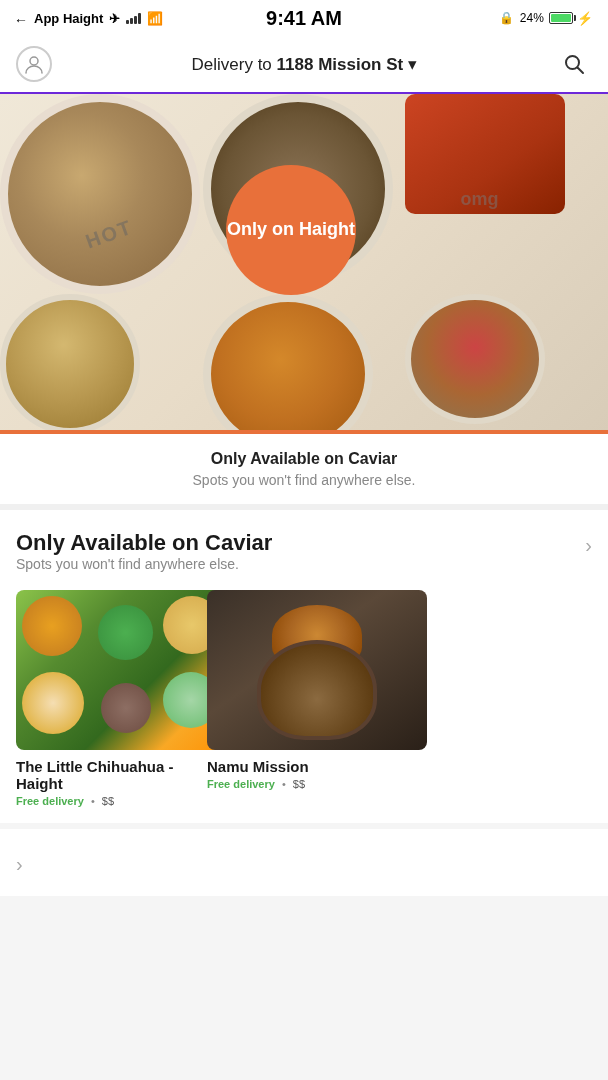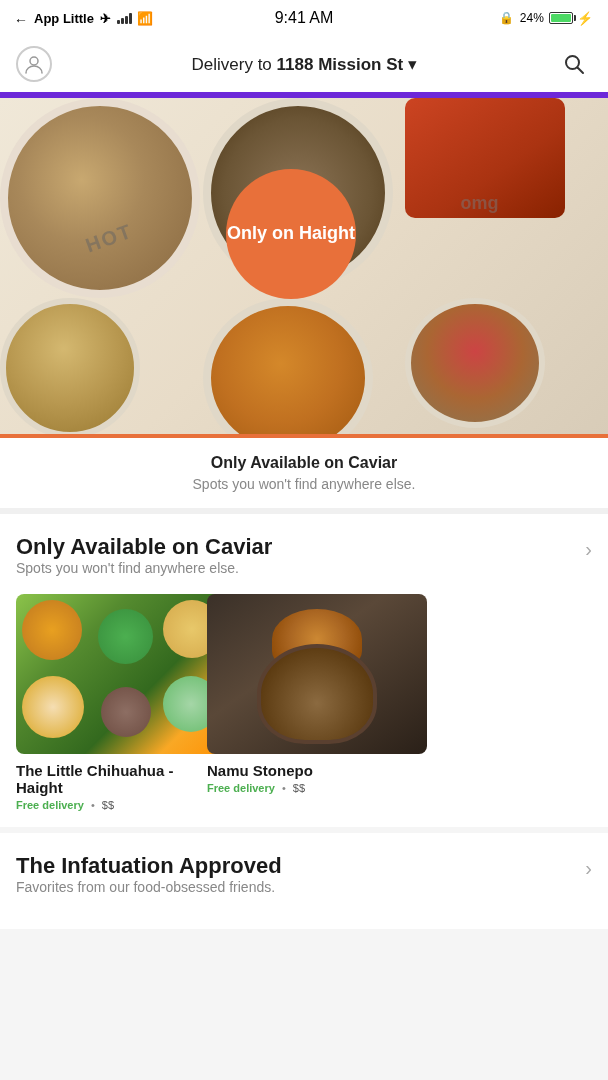--- a/index.html
+++ b/index.html
@@ -22,22 +22,22 @@
       height: 36px;
     }
     .status-left {
       display: flex;
       align-items: center;
       gap: 6px;
       font-size: 13px;
       font-weight: 600;
     }
     .status-center {
-      font-size: 16px;
-      font-weight: 400;
+      font-size: 20px;
+      font-weight: 700;
       position: absolute;
       left: 50%;
       transform: translateX(-50%);
       text-align: center;
     }
     .status-right {
       display: flex;
       align-items: center;
       gap: 5px;
       font-size: 12px;
@@ -75,21 +75,21 @@
       border-radius: 1px;
     }
 
     
     .nav-header {
       display: flex;
       align-items: center;
       justify-content: space-between;
       background: #fff;
       padding: 10px 16px;
-      border-bottom: 6px solid #6d28d9;
+      border-bottom: 2px solid #6d28d9;
     }
     .nav-avatar {
       width: 36px;
       height: 36px;
       border-radius: 50%;
       border: 2px solid #ccc;
       display: flex;
       align-items: center;
       justify-content: center;
       color: #999;
@@ -396,21 +396,21 @@
     }
     .airplane-icon { font-size: 13px; }
     .back-arrow { font-size: 14px; }
   </style>
 </head>
 <body>
 
 <div class="status-bar">
   <div class="status-left">
     <span class="back-arrow">←</span>
-    <span>App Little</span>
+    <span>App Haight</span>
     <span class="airplane-icon">✈</span>
     <div class="signal-bars">
       <div class="signal-bar" style="height:4px"></div>
       <div class="signal-bar" style="height:6px"></div>
       <div class="signal-bar" style="height:8px"></div>
       <div class="signal-bar" style="height:11px"></div>
     </div>
     <span style="font-size:13px">📶</span>
   </div>
   <div class="status-center">9:41 AM</div>
@@ -496,31 +496,27 @@
       </div>
     </div>
 
     <div class="restaurant-card">
       <div class="card-image">
         <div class="img-namu">
           <div class="namu-food"></div>
           <div class="namu-bowl"></div>
         </div>
       </div>
-      <div class="card-name">Namu Stonepo</div>
+      <div class="card-name">Namu Mission</div>
       <div class="card-meta">
         <span class="free-delivery">Free delivery</span>
         <span class="dot">•</span>
         <span>$$</span>
       </div>
     </div>
   </div>
 </div>
 
 <div class="section-bottom">
   <div class="section-header">
-    <div>
-      <div class="section-title">The Infatuation Approved</div>
-      <div class="section-subtitle">Favorites from our food-obsessed friends.</div>
-    </div>
     <div class="section-chevron">›</div>
   </div>
 </div>
 
 </body></html>

